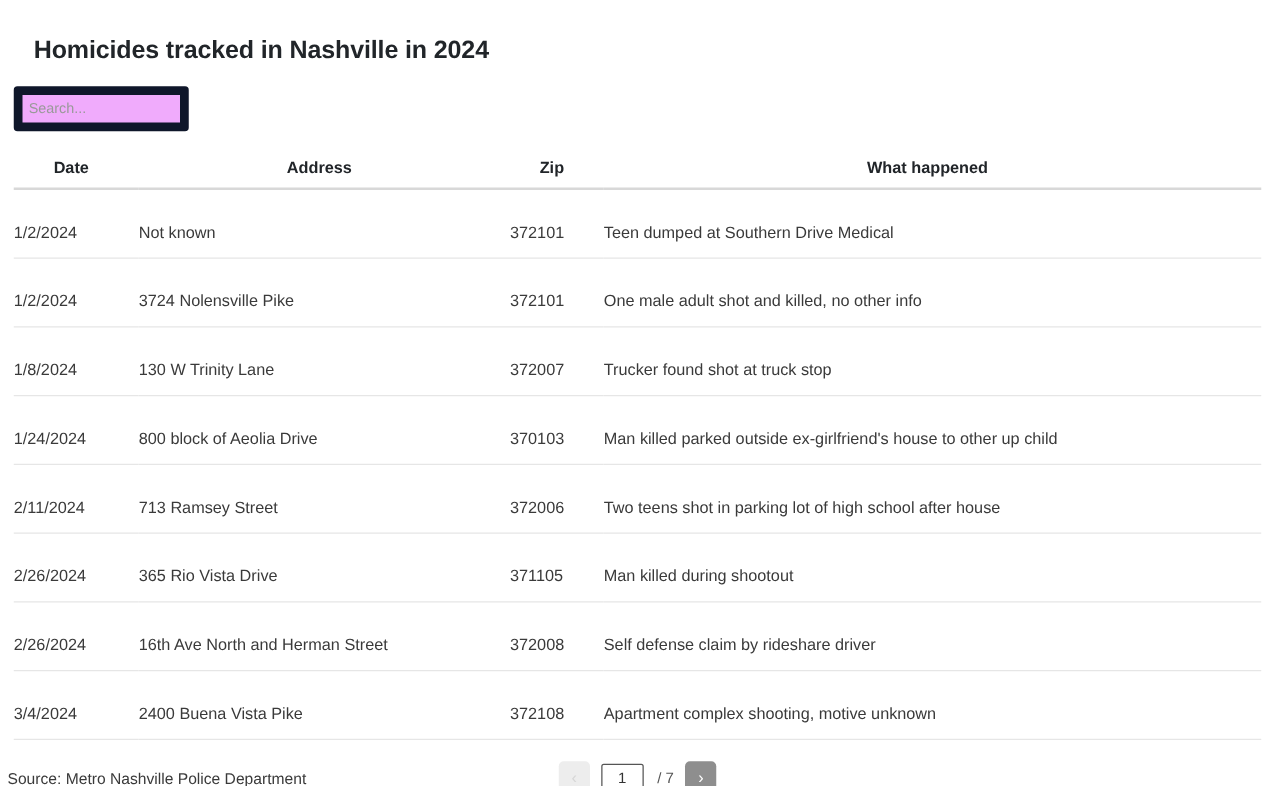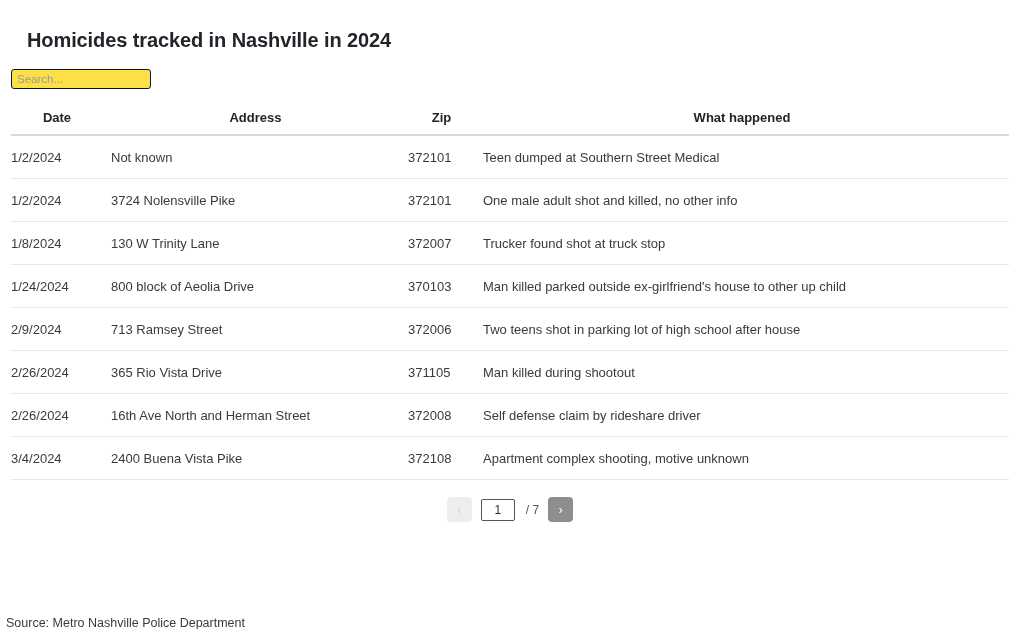--- a/index.html
+++ b/index.html
@@ -29,28 +29,28 @@
     color: #212529;
     letter-spacing: -0.1px;
     line-height: 26px;
   }
   .search-row {
     margin-top: 10px;
   }
   .search-input {
     box-sizing: border-box;
     width: 140px;
-    height: 20px;
+    height: 36px;
     padding: 2px 5px;
     font-family: "Liberation Sans", sans-serif;
     font-size: 11.5px;
     color: #333333;
-    border: 1px solid #0f172a;
+    border: 7px solid #0f172a;
     border-radius: 3px;
-    background: #fde047;
+    background: #f0abfc;
     outline: none;
   }
   .search-input::placeholder {
     color: #999999;
     opacity: 1;
   }
   .data-table {
     width: 998px;
     border-collapse: collapse;
     margin-top: 21px;
@@ -61,21 +61,21 @@
     text-align: center;
     font-weight: bold;
     font-size: 13px;
     color: #212529;
     padding: 0 8px 9px 0;
     border-bottom: 2px solid #d8d8d8;
     white-space: nowrap;
   }
   .data-table td {
     text-align: left;
-    padding: 14px 8px 13px 0;
+    padding: 26px 8px 13px 0;
     border-bottom: 1px solid #e6e6e6;
     color: #3a3a3a;
     font-size: 13px;
     white-space: nowrap;
     overflow: hidden;
     text-overflow: ellipsis;
   }
   .col-date   { width: 100px; }
   .col-address{ width: 297px; }
   .col-zip    { width: 75px; }
@@ -159,42 +159,42 @@
         <th>Address</th>
         <th>Zip</th>
         <th>What happened</th>
       </tr>
     </thead>
     <tbody id="table-body">
         <tr>
           <td>1/2/2024</td>
           <td>Not known</td>
           <td>372101</td>
-          <td>Teen dumped at Southern Street Medical</td>
+          <td>Teen dumped at Southern Drive Medical</td>
         </tr>
         <tr>
           <td>1/2/2024</td>
           <td>3724 Nolensville Pike</td>
           <td>372101</td>
           <td>One male adult shot and killed, no other info</td>
         </tr>
         <tr>
           <td>1/8/2024</td>
           <td>130 W Trinity Lane</td>
           <td>372007</td>
           <td>Trucker found shot at truck stop</td>
         </tr>
         <tr>
           <td>1/24/2024</td>
           <td>800 block of Aeolia Drive</td>
           <td>370103</td>
           <td>Man killed parked outside ex-girlfriend's house to other up child</td>
         </tr>
         <tr>
-          <td>2/9/2024</td>
+          <td>2/11/2024</td>
           <td>713 Ramsey Street</td>
           <td>372006</td>
           <td>Two teens shot in parking lot of high school after house</td>
         </tr>
         <tr>
           <td>2/26/2024</td>
           <td>365 Rio Vista Drive</td>
           <td>371105</td>
           <td>Man killed during shootout</td>
         </tr>

